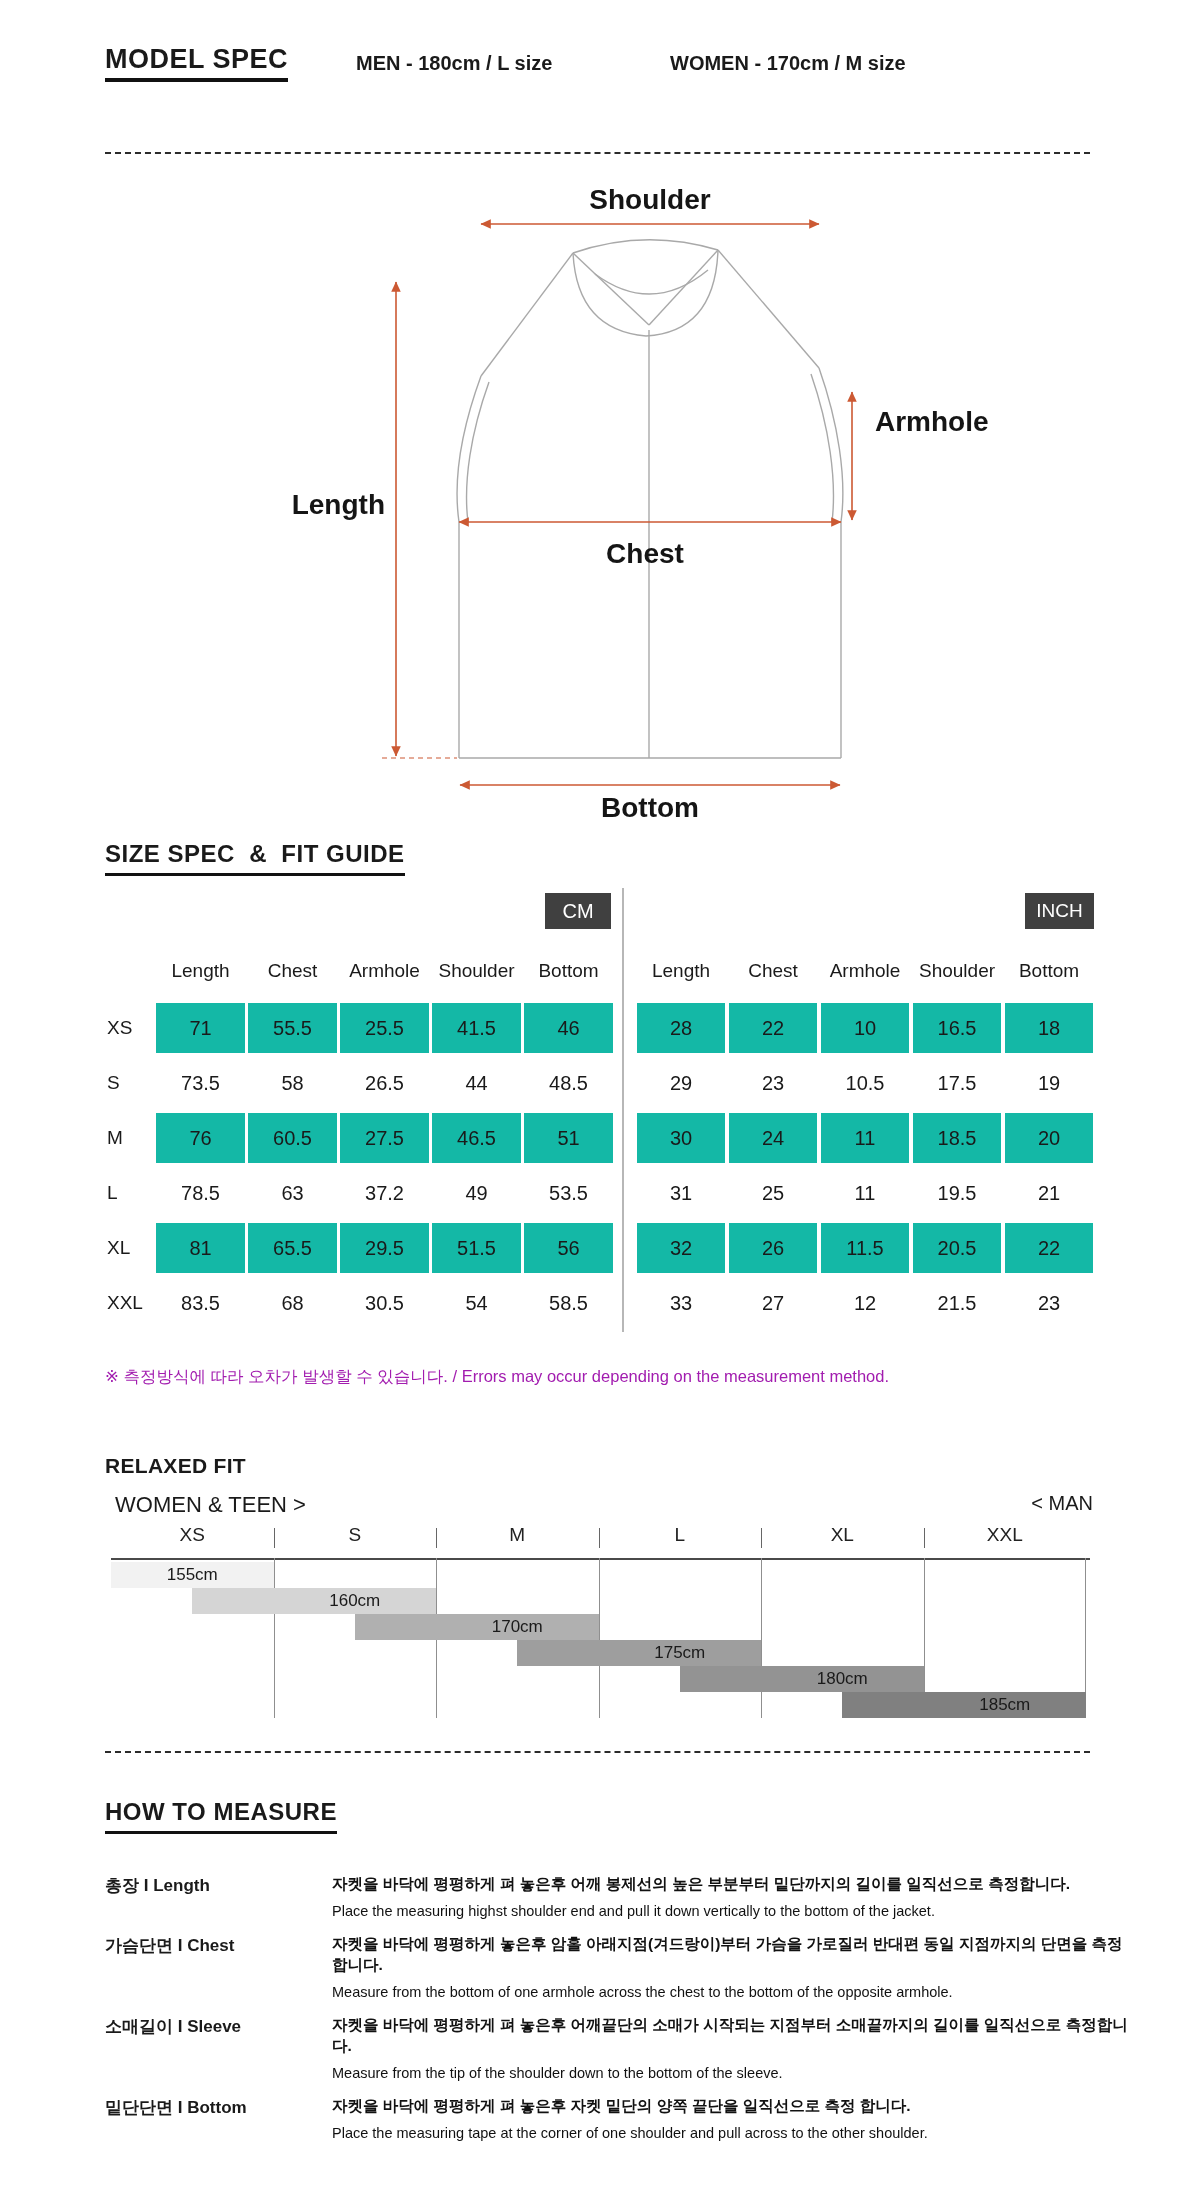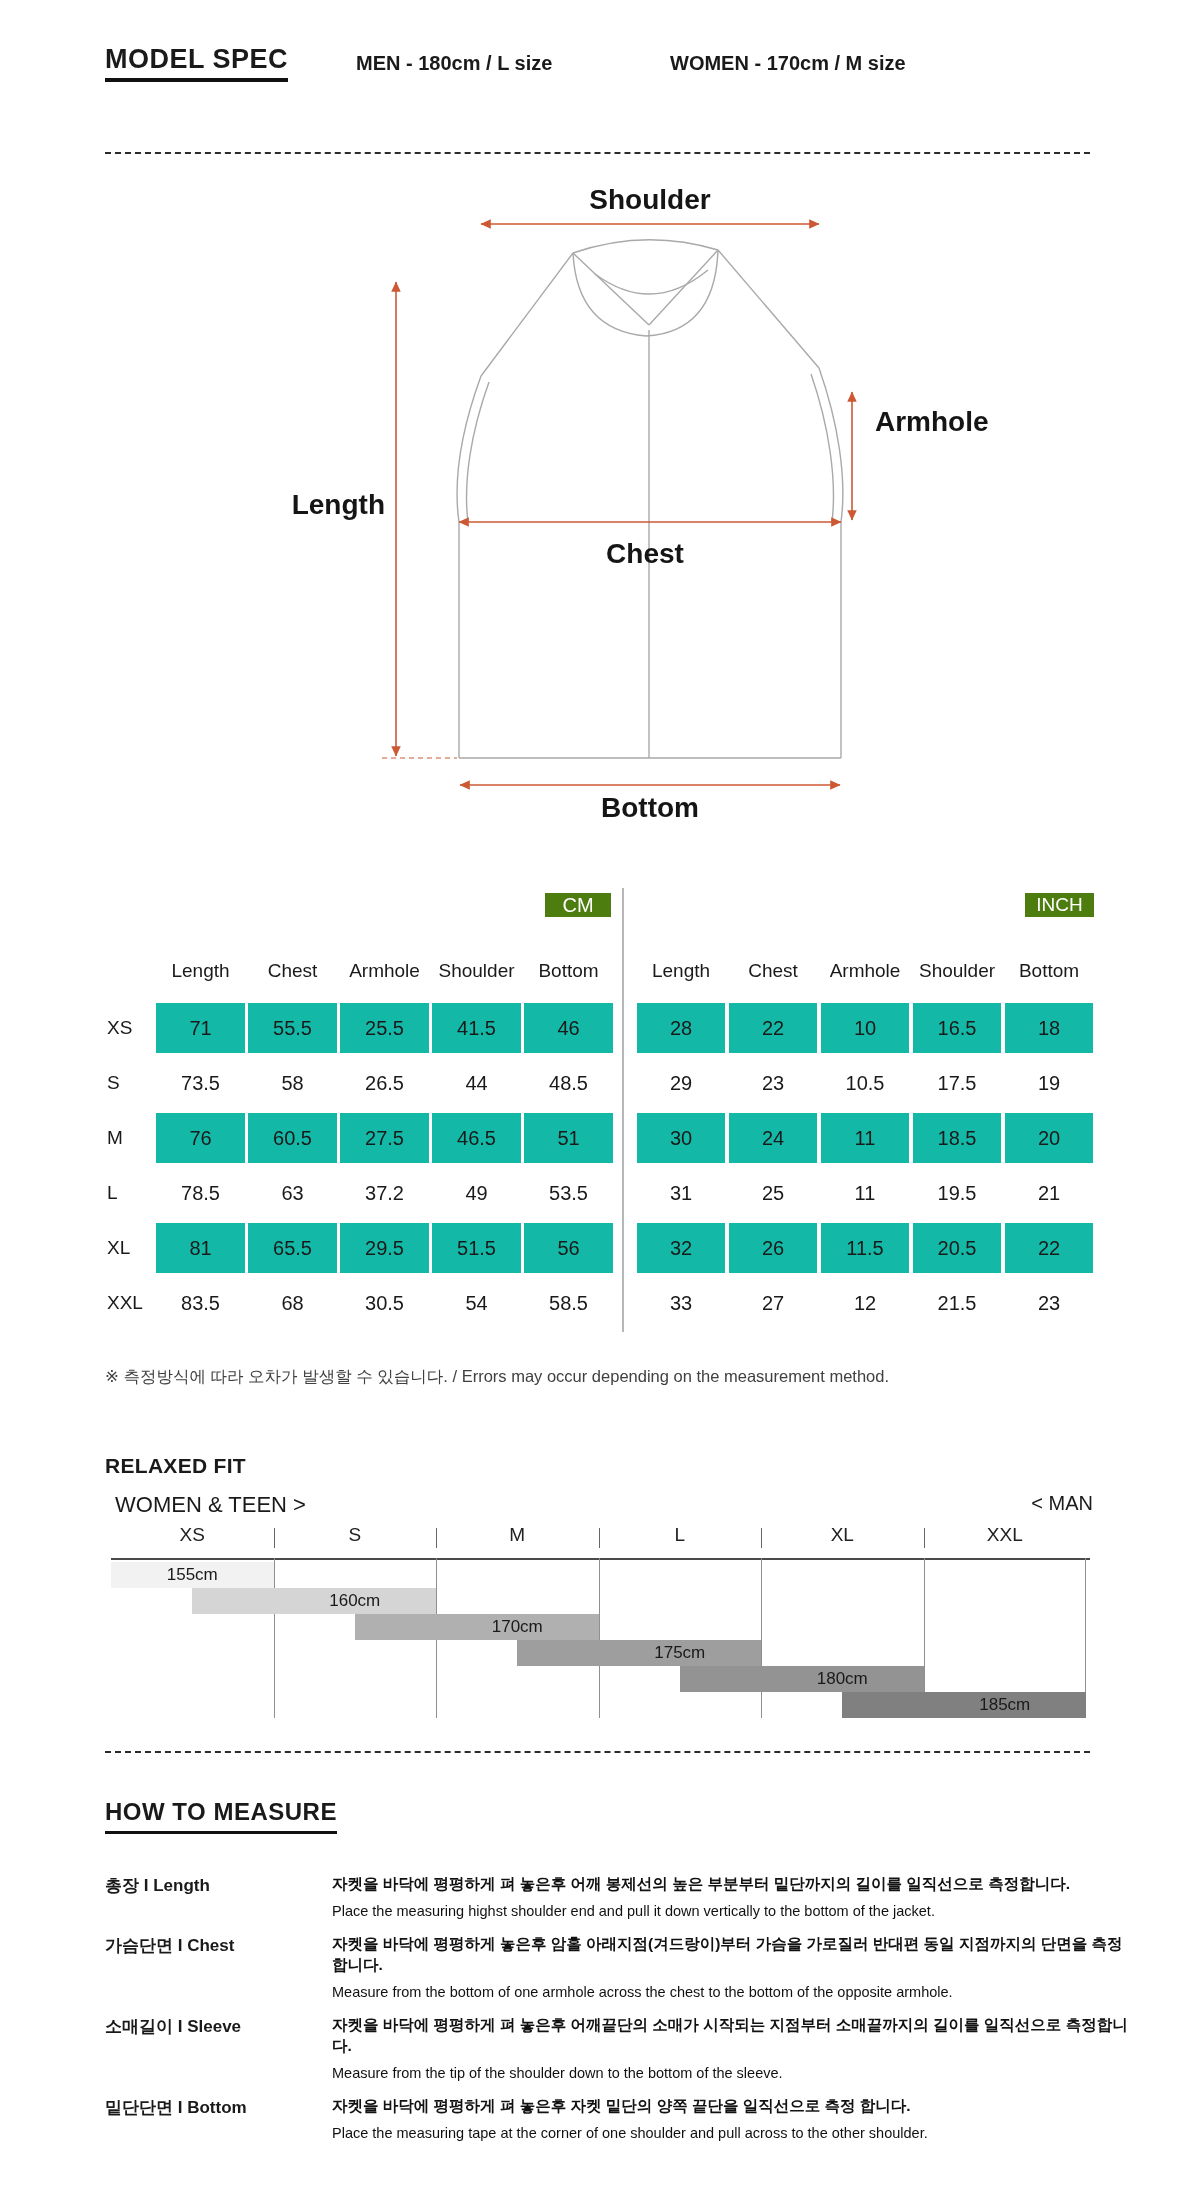--- a/index.html
+++ b/index.html
@@ -5,22 +5,22 @@
   html,body{margin:0;padding:0;background:#fff;}
   #page{position:relative;width:1200px;height:2185px;background:#fff;overflow:hidden;
         font-family:"Liberation Sans","DejaVu Sans",sans-serif;color:#1a1a1a;}
   .abs{position:absolute;}
   .b800{font-weight:800;}
   .underlined{display:inline-block;border-bottom:3px solid #111;padding-bottom:5px;white-space:pre;}
   .dashed-divider{height:0;border-top:2px dashed #2b2b2b;}
   
   .diag-label{font-size:28px;font-weight:800;color:#151515;}
   
-  .unit-badge{background:#4d7c0f;color:#fff;font-size:20px;font-weight:500;
-              display:flex;align-items:center;justify-content:center;height:24px;}
+  .unit-badge{background:#404040;color:#fff;font-size:20px;font-weight:500;
+              display:flex;align-items:center;justify-content:center;height:36px;}
   .t-row{display:grid;column-gap:3px;margin-bottom:5px;}
   .cm-grid{grid-template-columns:46px repeat(5,89px);}
   .inch-grid{grid-template-columns:repeat(5,88px);column-gap:4px;}
   .t-head .t-cell{background:transparent;font-size:19px;height:30px;}
   .t-cell{display:flex;align-items:center;justify-content:center;font-size:20px;height:50px;}
   .t-head{margin-bottom:17px;}
   .t-row.shaded .t-cell:not(.t-label){background:#14b8a6;}
   .t-label{justify-content:flex-start;background:transparent !important;font-size:19px;}
   .tables-divider{width:2px;background:#b7b7b7;}
   
@@ -83,20 +83,21 @@
         <path d="M322,588 L397,588" stroke-width="1.2" stroke-dasharray="5,4"></path>
       </g>
     </svg>
     <div class="abs diag-label" style="left:550px;top:14px;width:200px;text-align:center;">Shoulder</div>
     <div class="abs diag-label" style="left:875px;top:236px;">Armhole</div>
     <div class="abs diag-label" style="left:185px;top:319px;width:200px;text-align:right;">Length</div>
     <div class="abs diag-label" style="left:545px;top:368px;width:200px;text-align:center;">Chest</div>
     <div class="abs diag-label" style="left:550px;top:622px;width:200px;text-align:center;">Bottom</div>
   </div>
 
+  <div class="abs b800 underlined" style="left:105px;top:840px;font-size:24px;letter-spacing:0.5px;border-bottom-width:3px;">SIZE SPEC  &amp;  FIT GUIDE</div>
   <div class="abs unit-badge" style="left:545px;top:893px;width:66px;">CM</div>
   <div class="abs unit-badge" style="left:1025px;top:893px;width:69px;font-size:19px;">INCH</div>
 
   <div class="abs" style="left:107px;top:956px;" id="cm-table">
       <div class="t-row t-head cm-grid">
         <div class="t-cell t-label"></div>
         <div class="t-cell">Length</div>
         <div class="t-cell">Chest</div>
         <div class="t-cell">Armhole</div>
         <div class="t-cell">Shoulder</div>
@@ -197,21 +198,21 @@
       </div>
       <div class="t-row inch-grid">
         <div class="t-cell">33</div>
         <div class="t-cell">27</div>
         <div class="t-cell">12</div>
         <div class="t-cell">21.5</div>
         <div class="t-cell">23</div>
       </div>
     </div>
 
-  <div class="abs" style="left:105px;top:1366px;font-size:16.5px;font-weight:500;color:#404040;">※ 측정방식에 따라 오차가 발생할 수 있습니다. / Errors may occur depending on the measurement method.</div>
+  <div class="abs" style="left:105px;top:1366px;font-size:16.5px;font-weight:500;color:#a21caf;">※ 측정방식에 따라 오차가 발생할 수 있습니다. / Errors may occur depending on the measurement method.</div>
 
   <div class="abs" style="left:105px;top:1454px;font-size:21px;font-weight:800;letter-spacing:0.3px;">RELAXED FIT</div>
   <div class="abs" style="left:115px;top:1492px;font-size:22px;">WOMEN &amp; TEEN &gt;</div>
   <div class="abs" style="left:893px;top:1492px;width:200px;text-align:right;font-size:20px;">&lt; MAN</div>
   <div class="abs" id="fit-chart" style="left:111px;top:1524px;">
       <div class="fit-size-label" style="left: 81.25px;">XS</div>
       <div class="fit-size-label" style="left: 243.75px;">S</div>
       <div class="fit-size-label" style="left: 406.25px;">M</div>
       <div class="fit-size-label" style="left: 568.75px;">L</div>
       <div class="fit-size-label" style="left: 731.25px;">XL</div>

